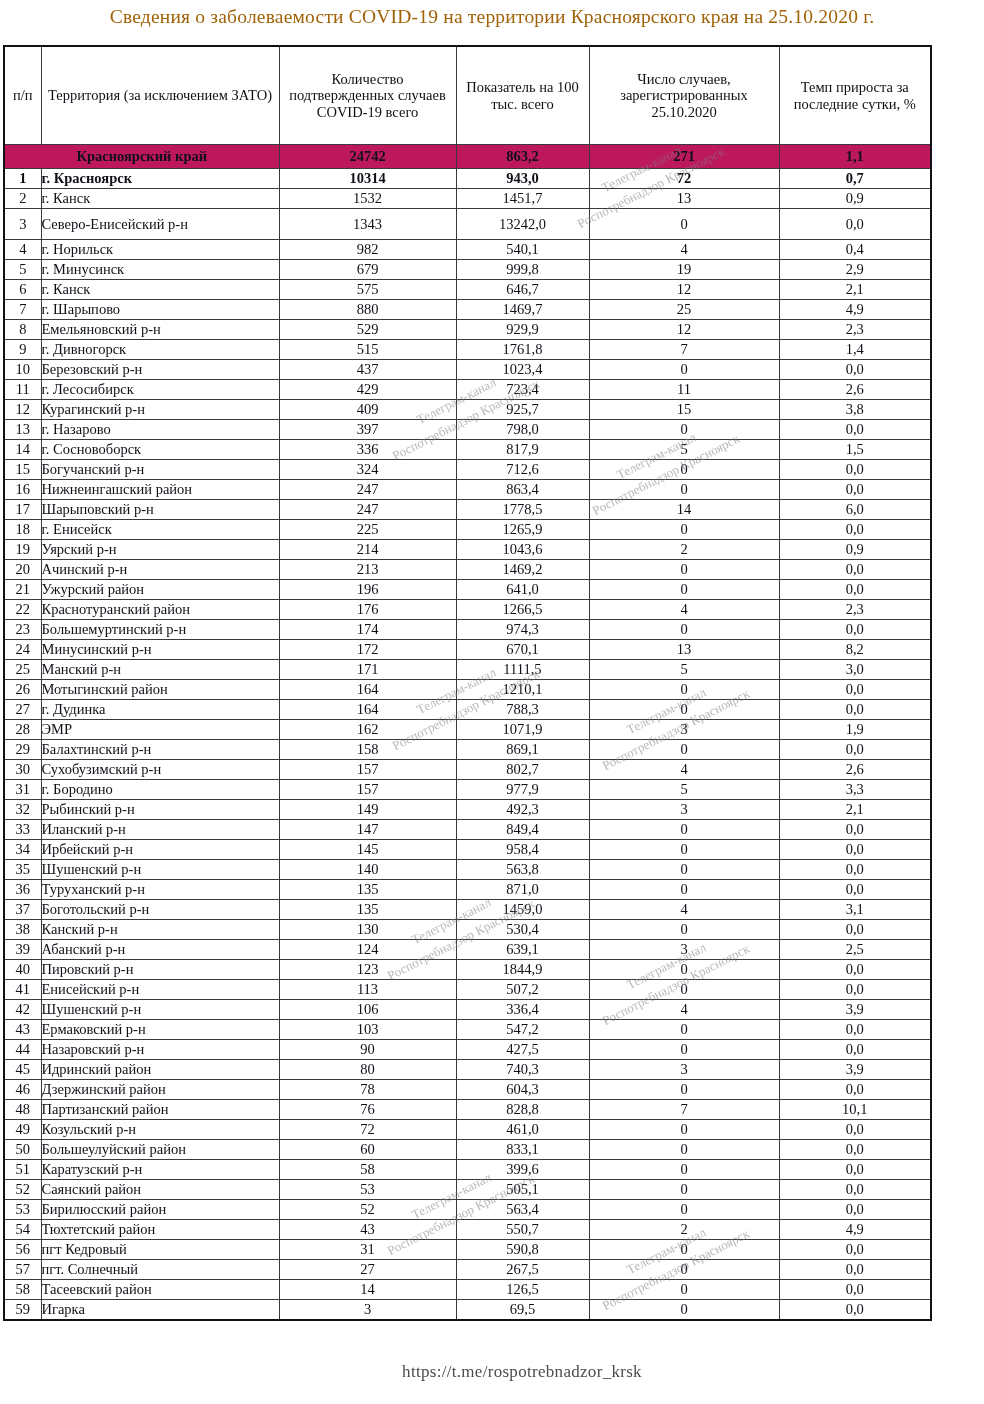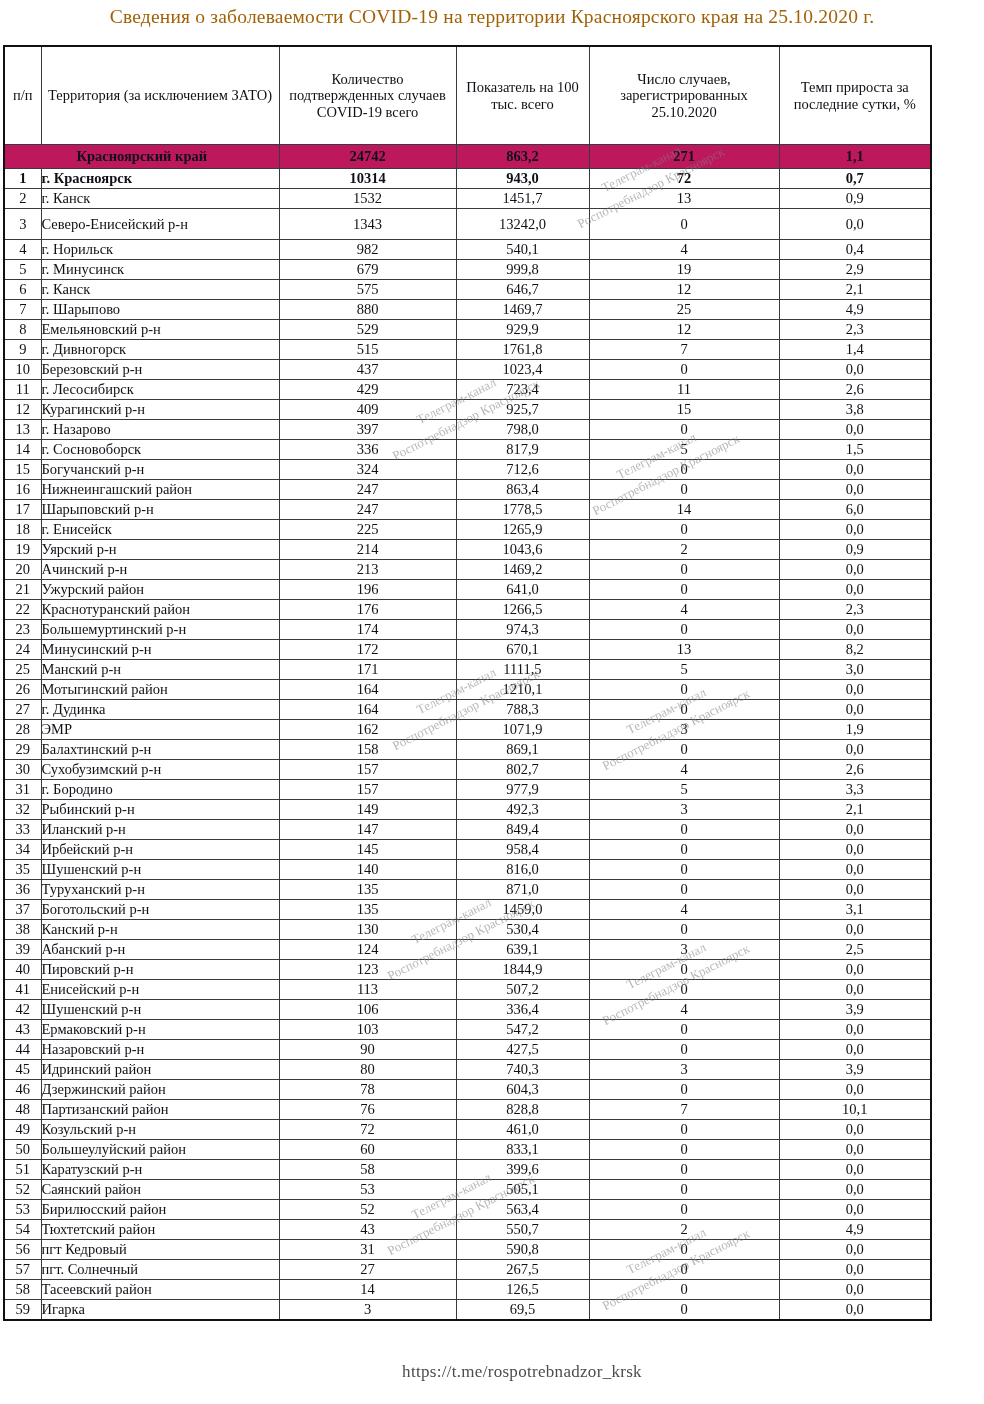--- a/index.html
+++ b/index.html
@@ -329,21 +329,21 @@
           <td class="terr">Ирбейский р-н</td>
           <td class="val">145</td>
           <td class="val">958,4</td>
           <td class="val">0</td>
           <td class="val">0,0</td>
         </tr>
         <tr class="data">
           <td class="num">35</td>
           <td class="terr">Шушенский р-н</td>
           <td class="val">140</td>
-          <td class="val">816,0</td>
+          <td class="val">563,8</td>
           <td class="val">0</td>
           <td class="val">0,0</td>
         </tr>
         <tr class="data">
           <td class="num">36</td>
           <td class="terr">Туруханский р-н</td>
           <td class="val">135</td>
           <td class="val">871,0</td>
           <td class="val">0</td>
           <td class="val">0,0</td>

